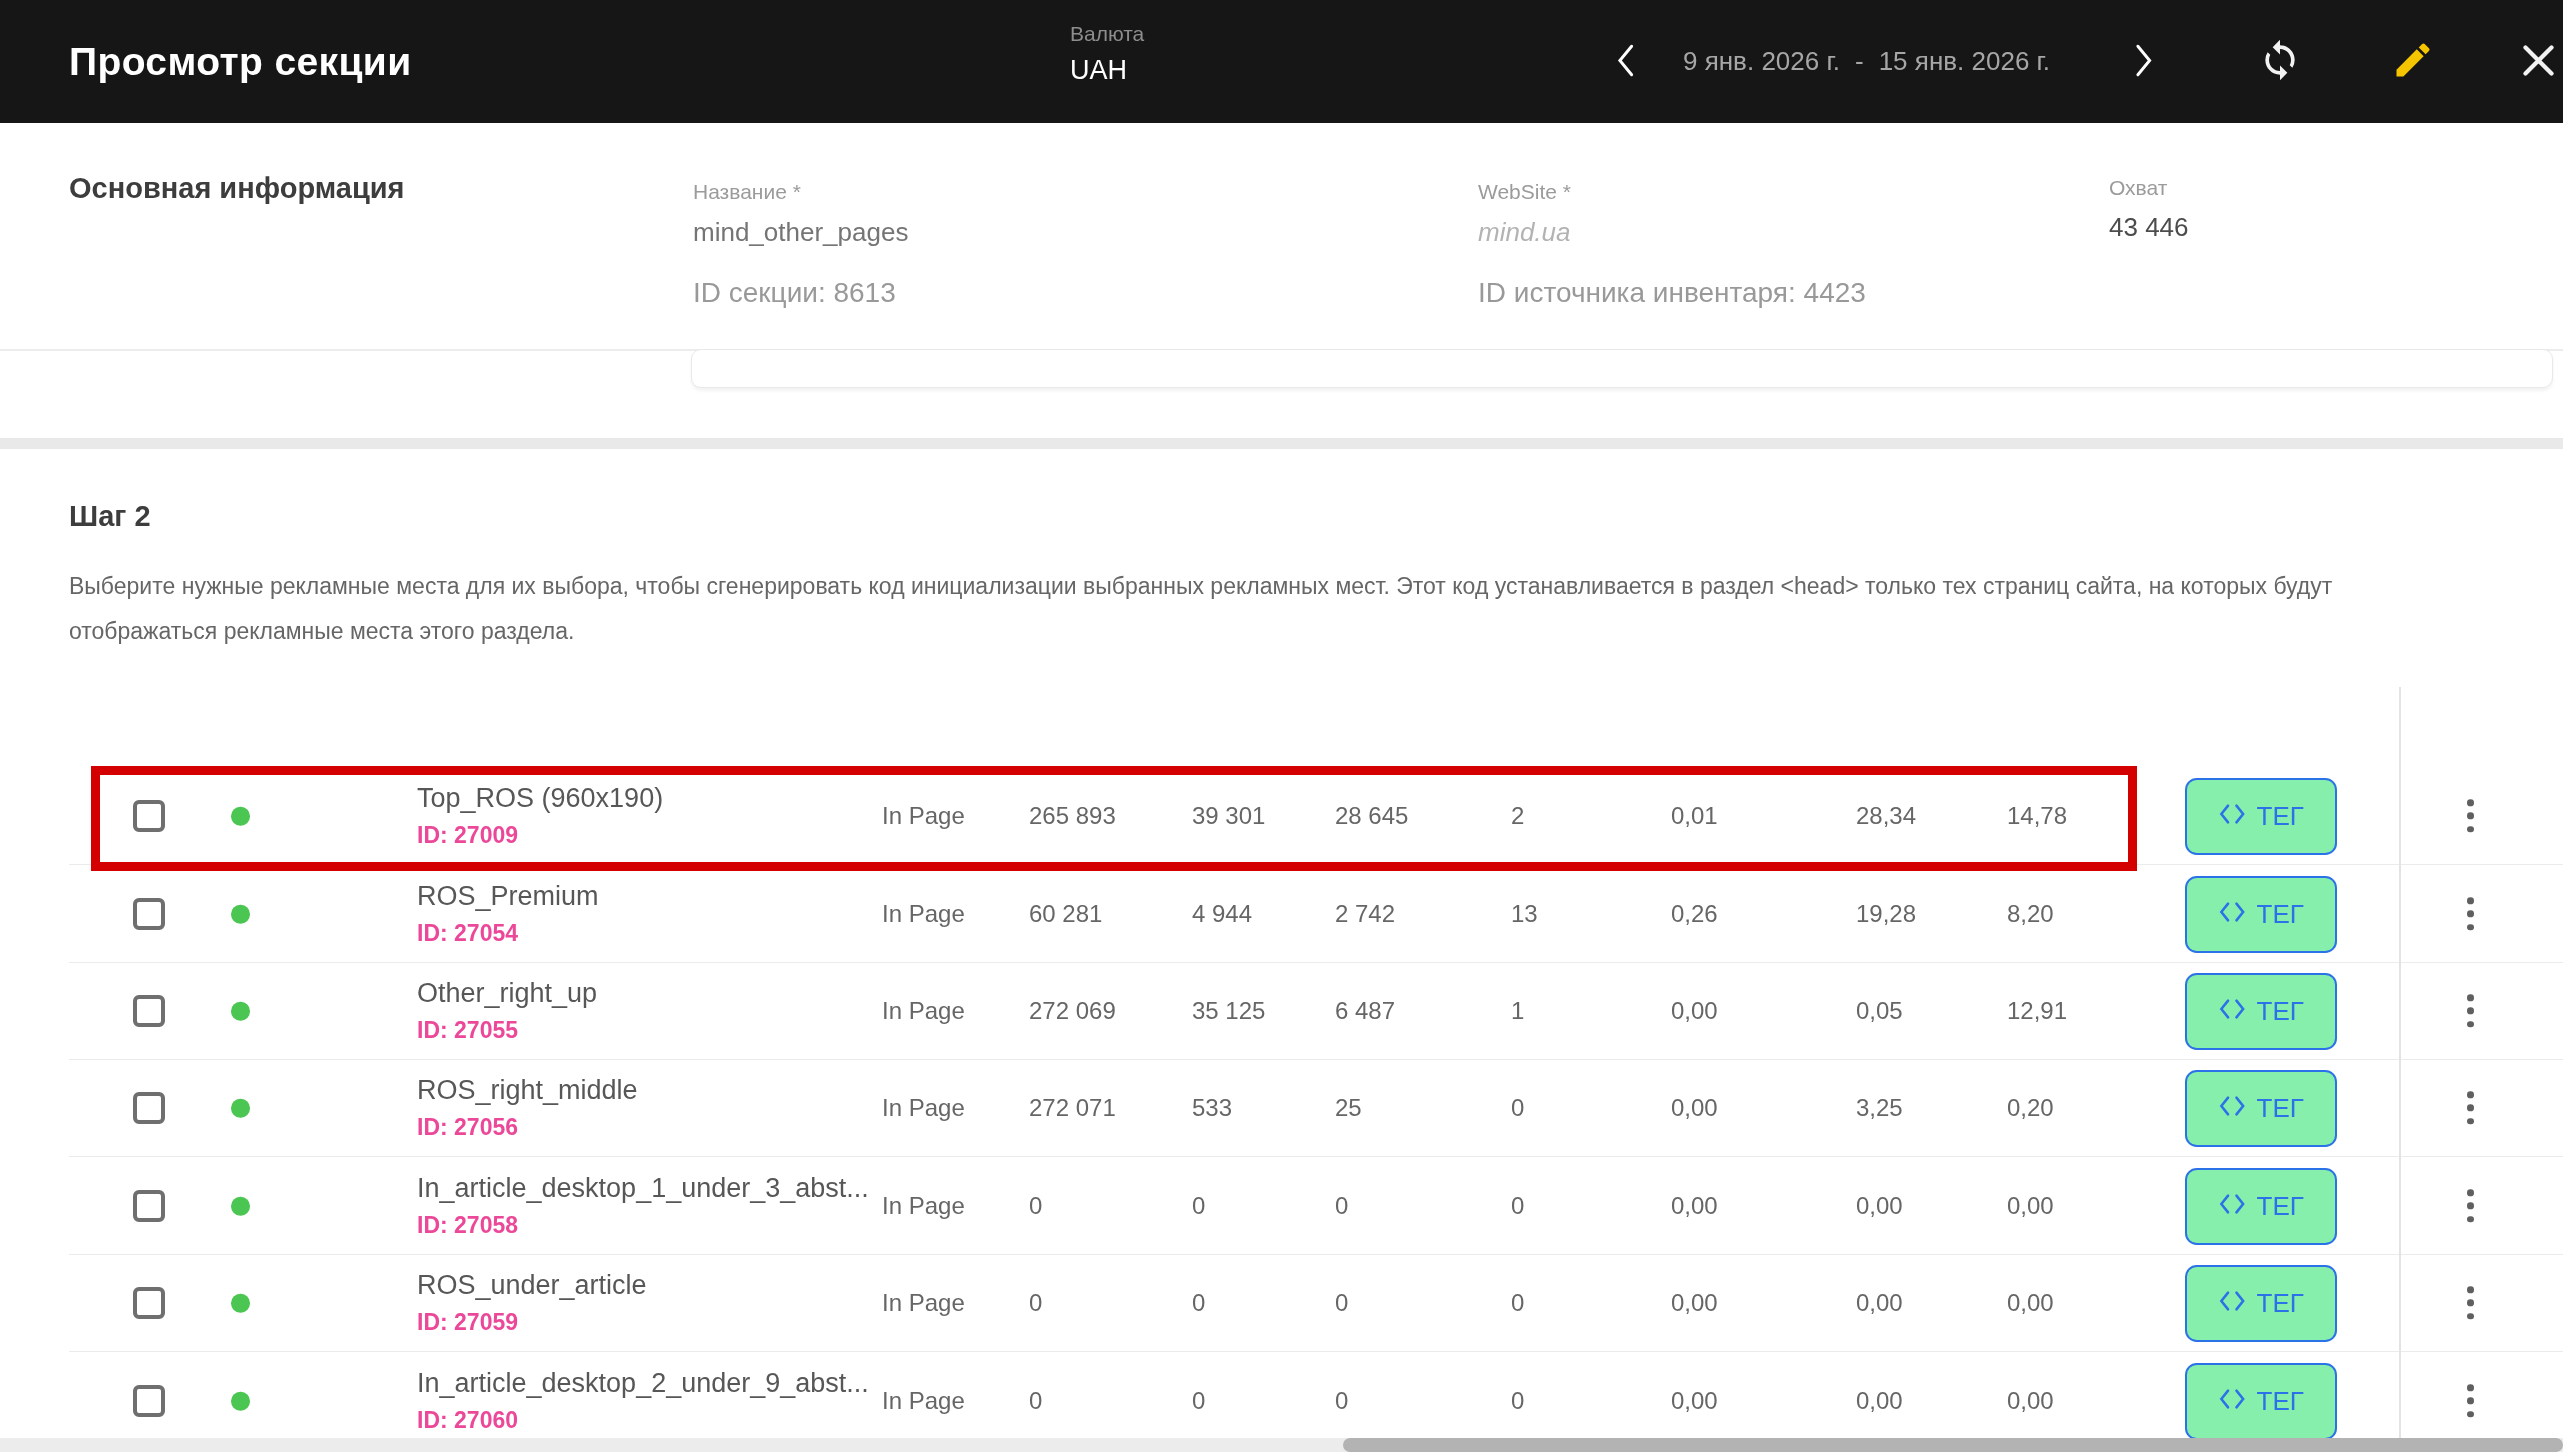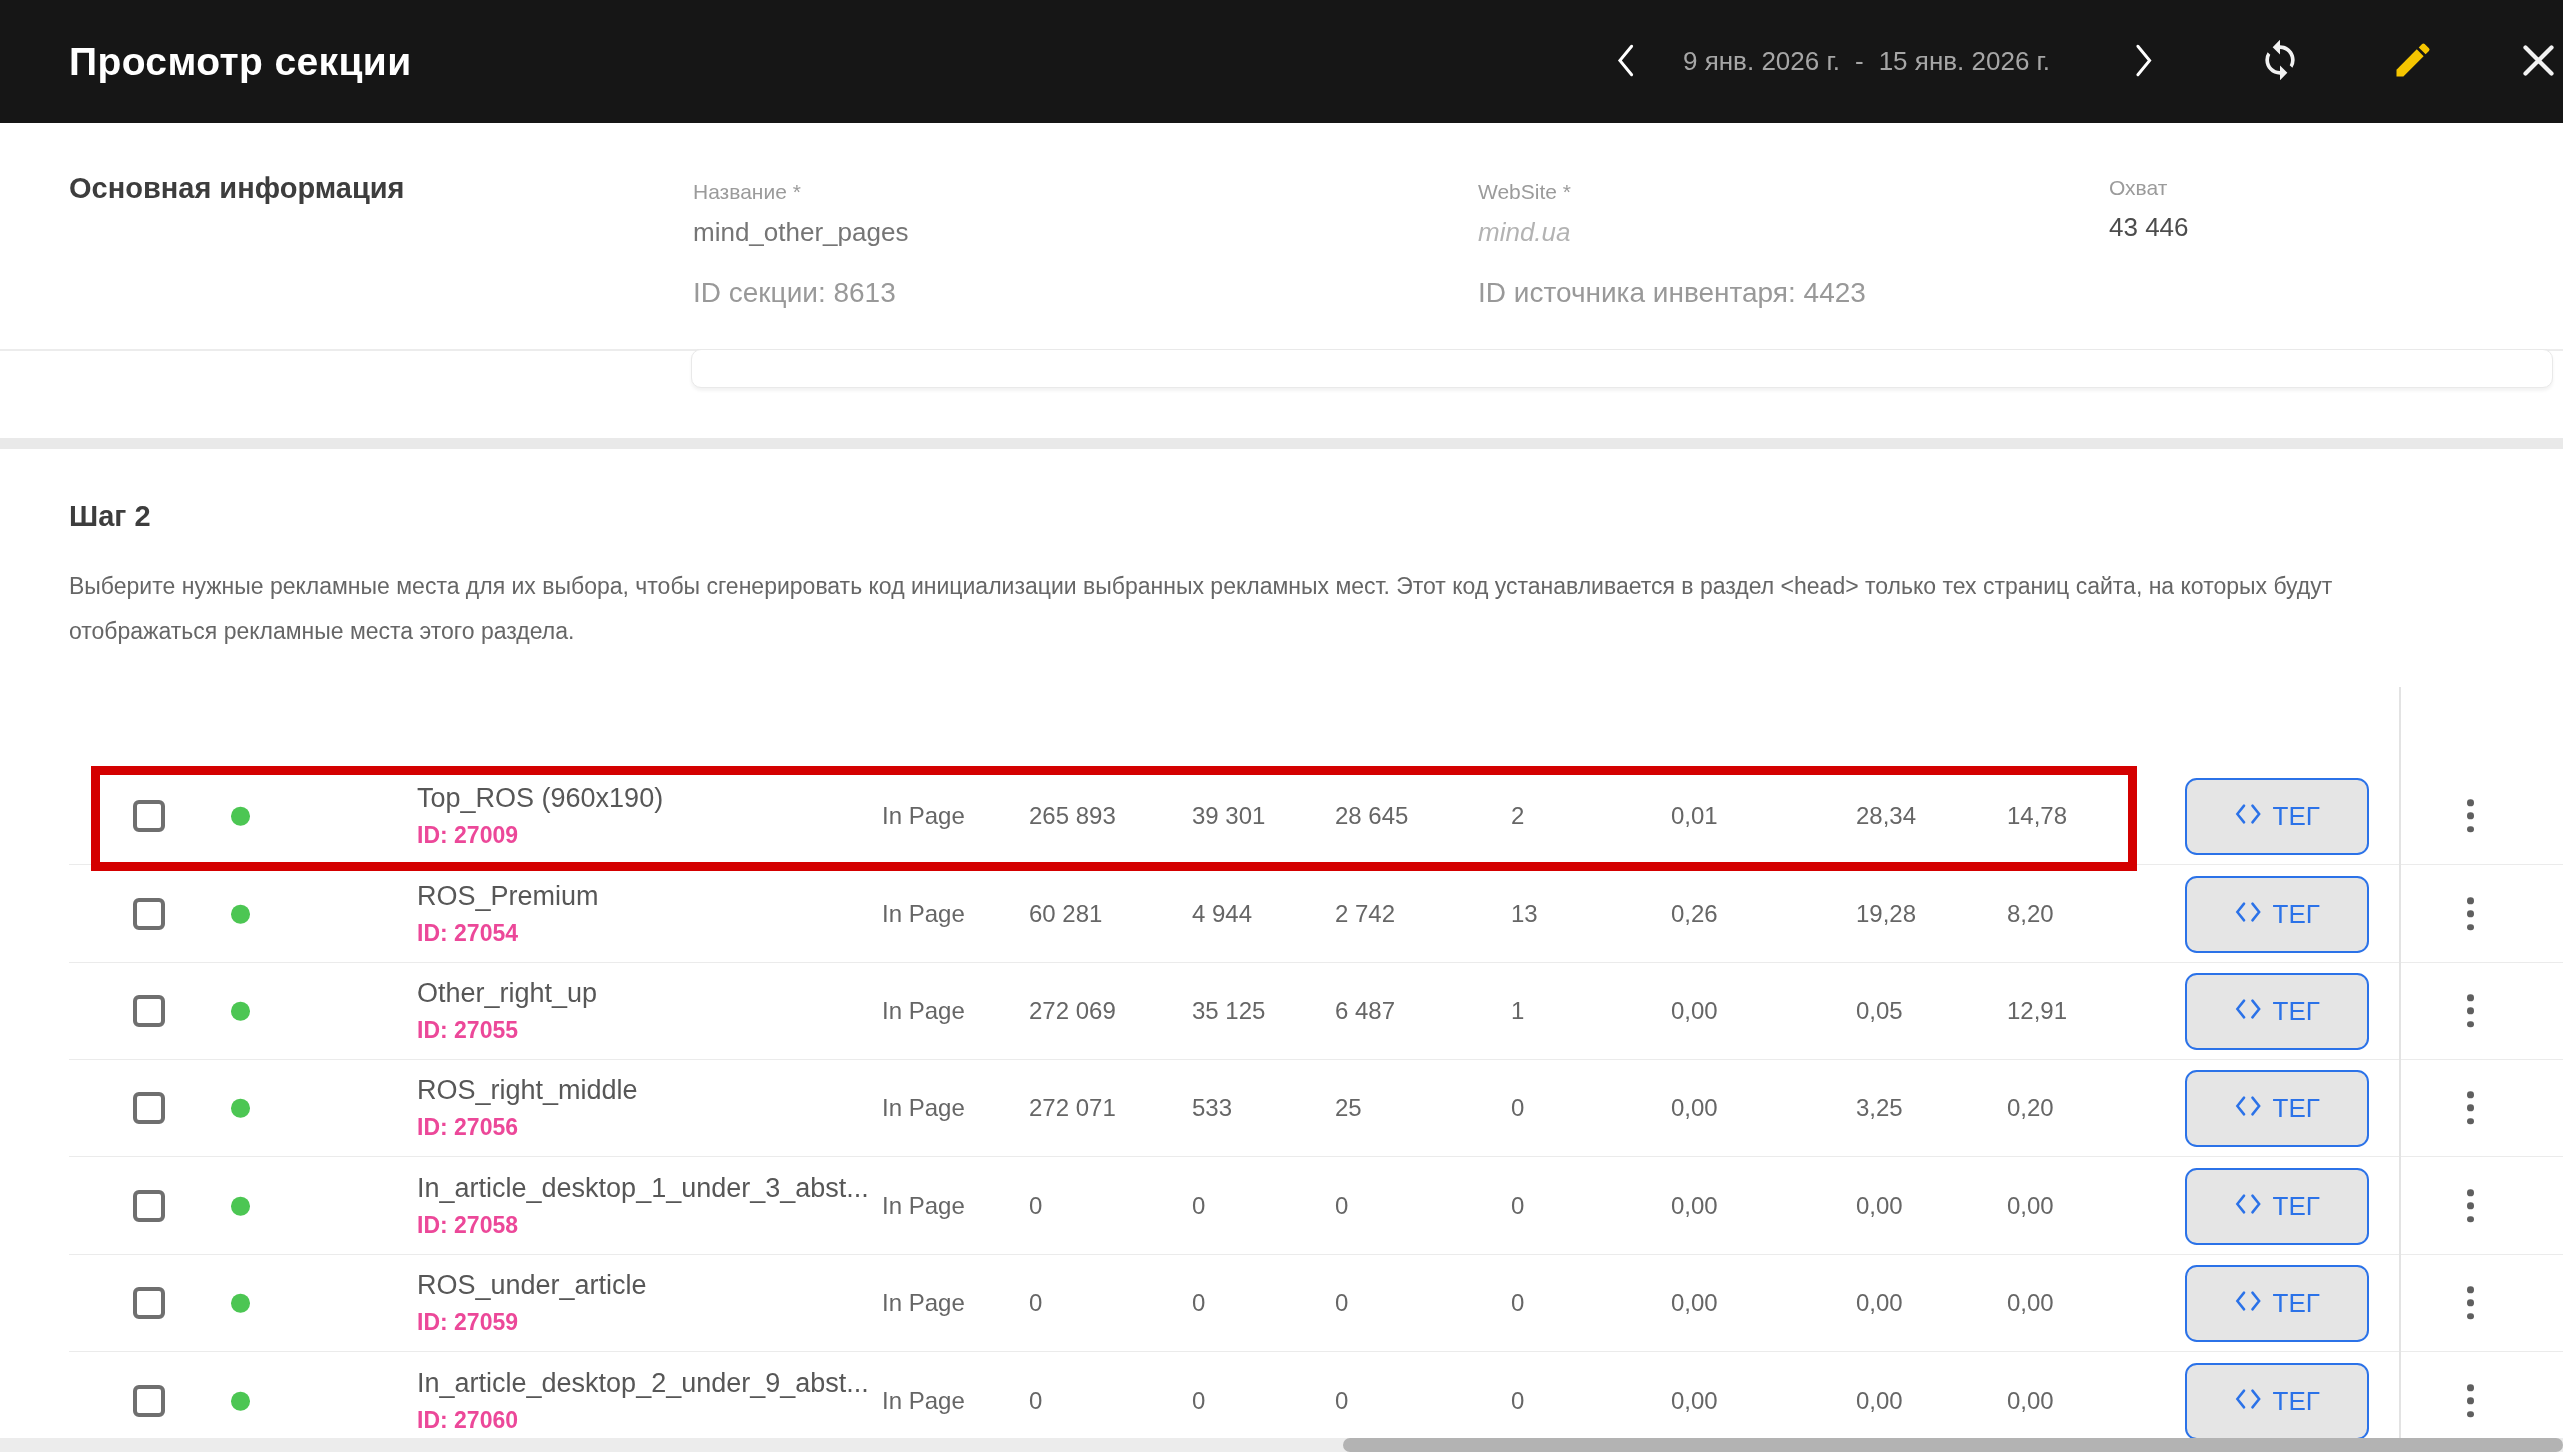--- a/index.html
+++ b/index.html
@@ -41,21 +41,21 @@
   .cell  { position:absolute; top:50%; transform:translateY(-50%); font-size:24px; color:#666; white-space:nowrap; }
   .adname{ position:absolute; left:348px; top:15px; font-size:27px; color:#575757; white-space:nowrap; }
   .adid  { position:absolute; left:348px; top:54px; font-size:23px; color:#ec4899; white-space:nowrap;font-weight:bold; }
   .checkbox { position:absolute; left:64px; top:50%; transform:translateY(-50%); width:32px; height:32px;
               border:4.2px solid #6f6f6f; border-radius:5.9px; background:#fff; cursor:pointer; }
   .status-dot { position:absolute; left:162px; top:50%; transform:translateY(-50%); width:18.5px; height:18.5px;
                 border-radius:50%; background:#4cc653; }
   .x-status{left:168px} .x-adunit{left:348px} .x-type{left:813px} .x-req{left:960px}
   .x-imps{left:1123px} .x-vimps{left:1266px} .x-clicks{left:1442px} .x-ctr{left:1602px}
   .x-rev{left:1787px} .x-fill{left:1938px}
-  .tag-btn { position:absolute; left:2116px; top:10px; width:184px; height:77px; background:#e5e5e5;
+  .tag-btn { position:absolute; left:2116px; top:10px; width:152px; height:77px; background:#86efac;
              border:2.5px solid #2b72e8; border-radius:11.8px; display:flex; align-items:center;
              justify-content:center; gap:10px; color:#2b72e8; font-size:26px; cursor:pointer; }
   .kebab { position:absolute; left:2393px; top:50%; transform:translateY(-50%); display:flex;
            flex-direction:column; gap:6.7px; cursor:pointer; padding:5px; }
   .kebab i { width:6.7px; height:6.7px; border-radius:50%; background:#5f5f5f; }
   .vdivider { position:absolute; left:2399px; top:687px; width:1.7px; height:755px; background:#e3e3e3; }
   .red-box { position:absolute; left:91px; top:766px; width:2046px; height:105px;
              border:9.2px solid #d40000; pointer-events:none; z-index:5; }
 
   
@@ -64,20 +64,24 @@
                   border-radius:7.6px; cursor:grab; }
 </style>
 </head>
 <body>
 
 <div id="page">
 
   <div class="topbar">
     <div class="tb-title">Просмотр секции</div>
 
+    <div class="tb-group" style="left:1070px; width:185px;">
+      <div class="tb-label" style="left:0;">Валюта</div>
+      <div class="tb-value" style="left:0;">UAH</div>
+    </div>
 
 
     <div class="nav-chev" style="left:1614px;">
       <span>
         <svg width="23.5" height="37" viewBox="0 0 28 44">
             <polyline points="21,5 7,22 21,39" stroke="#fff" stroke-width="3.5" fill="none" stroke-linecap="round"></polyline>
           </svg>
       </span>
     </div>
 

